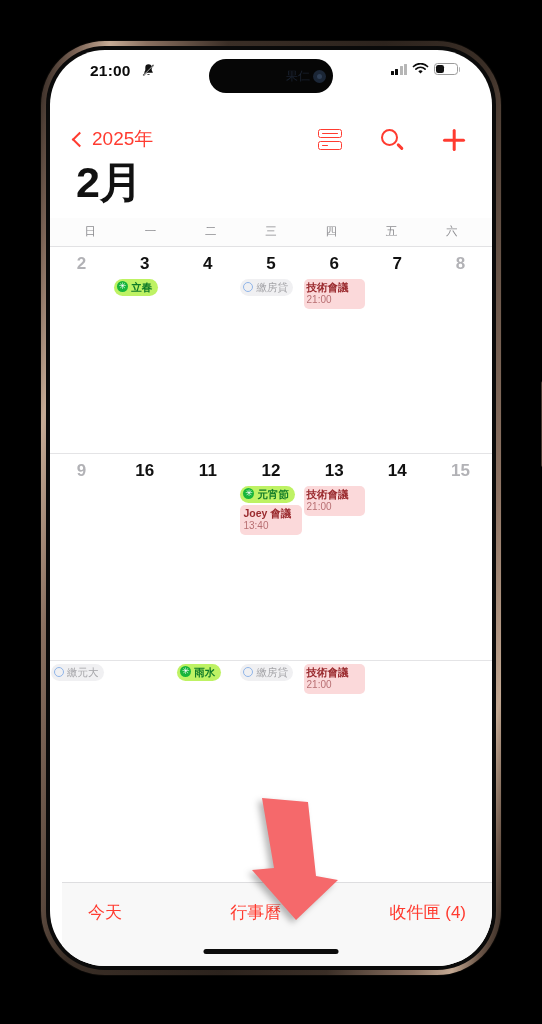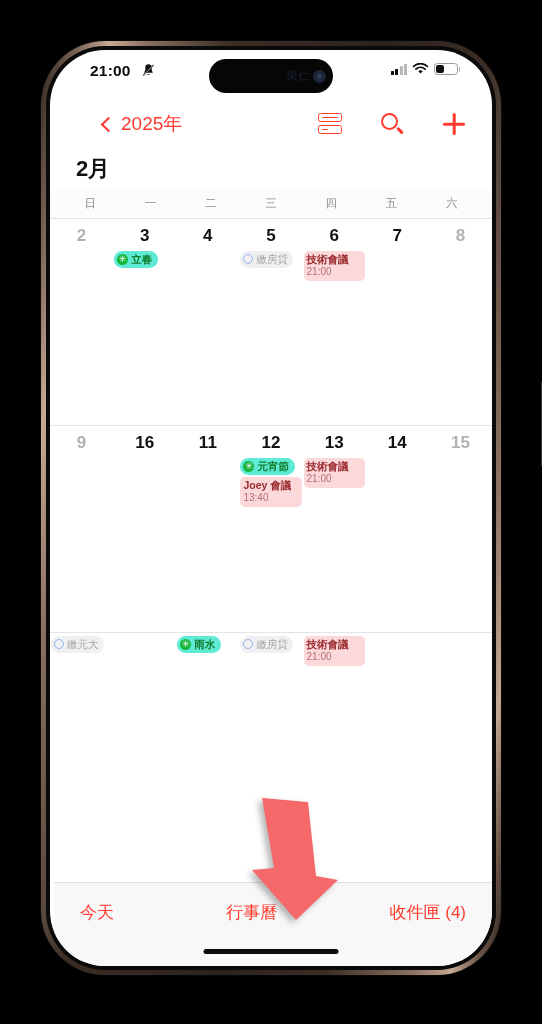--- a/index.html
+++ b/index.html
@@ -58,22 +58,22 @@
 
   .island{ position:absolute; left:50%; transform:translateX(-50%); top:9px;
            width:124px; height:34px; border-radius:18px; background:#060606;
            display:flex; align-items:center; justify-content:flex-end; padding-right:7px; gap:3px; }
   .island .ilbl{ font-size:12px; color:#1a2230; }
   .island .iav{ width:13px; height:13px; border-radius:50%; background:#1b2636;
                 display:flex; align-items:center; justify-content:center; }
   .island .iav span{ width:5px; height:5px; border-radius:50%; background:#2f3f56; }
 
   
-  .navbar{ position:relative; height:56px; display:flex; align-items:center;
-           padding:0 22px;margin-left:29px; }
+  .navbar{ position:relative; height:56px; display:flex; align-items:flex-end;
+           padding:0 22px; }
   .nav-back{ display:flex; align-items:center; gap:7px; color:#ff3b30; cursor:pointer; }
   .chev{ width:11px; height:11px; border-left:2.8px solid #ff3b30; border-bottom:2.8px solid #ff3b30;
          transform:rotate(45deg); margin-left:2px; }
   .nav-back-label{ font-size:19px; color:#ff3b30; }
   .nav-actions{ margin-left:auto; display:flex; align-items:center; gap:38px; padding-right:4px; }
 
   .icon-list{ width:24px; height:22px; display:flex; flex-direction:column; gap:3px; }
   .icon-list i{ display:block; height:9px; border:1.8px solid #ff3b30; border-radius:2.5px;
                 position:relative; }
   .icon-list i::before{ content:""; position:absolute; left:3px; top:50%; transform:translateY(-50%);
@@ -88,21 +88,21 @@
                        background:#ff3b30; border-radius:2px; transform:rotate(45deg);
                        transform-origin:right center; }
   .icon-plus{ position:relative; width:24px; height:24px; }
   .icon-plus::before,.icon-plus::after{ content:""; position:absolute; background:#ff3b30;
         border-radius:2px; left:50%; top:50%; }
   .icon-plus::before{ width:22px; height:2.6px; transform:translate(-50%,-50%); }
   .icon-plus::after{ width:2.6px; height:22px; transform:translate(-50%,-50%); }
 
   
   .month-head{ padding:2px 26px 6px; }
-  .month-title{ font-size:22px; font-weight:bold; color:#111; letter-spacing:-.5px; }
+  .month-title{ font-size:43px; font-weight:bold; color:#111; letter-spacing:-.5px; }
 
   .weekdays{ display:grid; grid-template-columns:repeat(7,1fr); padding:6px 10px 7px;
              border-bottom:1px solid #e2e2e4; background:#fcfcfc; }
   .weekdays div{ text-align:center; font-size:11.5px; color:#8c8c90; }
 
   
   .cal{ position:relative; }
   .week{ position:relative; border-bottom:1px solid #e4e4e6; }
   .week:last-child{ border-bottom:none; }
   .week-days{ display:grid; grid-template-columns:repeat(7,1fr); padding:7px 0 2px; }
@@ -110,38 +110,38 @@
   .daynum.dim{ color:#b2b2b6; font-weight:bold; }
 
   .week-events{ display:grid; grid-template-columns:repeat(7,1fr); padding:3px 0 0;
                 align-items:start; }
   .cell{ min-height:10px; display:flex; flex-direction:column; gap:2px; padding:0 1px; }
 
   .chip{ border-radius:5px; padding:2px 3px 3px; line-height:1.22; overflow:hidden; }
   .chip .t{ font-size:10.5px; font-weight:bold; }
   .chip .time{ font-size:10px; }
 
-  .chip-holiday{ background:#5eead4; border-radius:9px; padding:2px 6px 2px 3px;
-                 display:flex; align-items:center; gap:3px; align-self:flex-start; }
+  .chip-holiday{ background:#bef264; border-radius:9px; padding:2px 6px 2px 3px;
+                 display:flex; align-items:flex-start; gap:3px; align-self:flex-start; }
   .chip-holiday .t{ color:#0f7a28; }
   .star{ width:11px; height:11px; border-radius:50%; background:#17b53b;
          display:flex; align-items:center; justify-content:center; flex:0 0 auto; }
   .star::before{ content:"✳"; color:#fff; font-size:9px; line-height:1; }
 
   .chip-reminder{ background:#f0f0f2; border-radius:9px; padding:2px 5px 2px 3px;
                   display:flex; align-items:center; gap:3px; align-self:flex-start; }
   .chip-reminder .t{ color:#a4a4a8; font-weight:normal; }
   .ring{ width:10px; height:10px; border-radius:50%; border:1.6px solid #8fb4e8; flex:0 0 auto; }
 
   .chip-event{ background:#fbd9da; align-self:stretch; }
   .chip-event .t{ color:#9a2a2e; }
   .chip-event .time{ color:#b86f72; }
 
   
-  .toolbar{ position:absolute; left:4px; right:0; bottom:0; height:84px;
+  .toolbar{ position:absolute; left:12px; right:0; bottom:0; height:84px;
             background:#f8f8f8; border-top:1px solid #dedee0;
             display:flex; align-items:flex-start; justify-content:space-between;
             padding:18px 26px 0; }
   .tb-item{ font-size:17px; color:#ff3b30; cursor:pointer; }
 
   .home-ind{ position:absolute; left:50%; transform:translateX(-50%); bottom:12px;
              width:135px; height:5px; border-radius:3px; background:#0c0c0c; }
 
   
   .arrow{ position:absolute; left:196px; top:748px; width:96px; height:122px;

